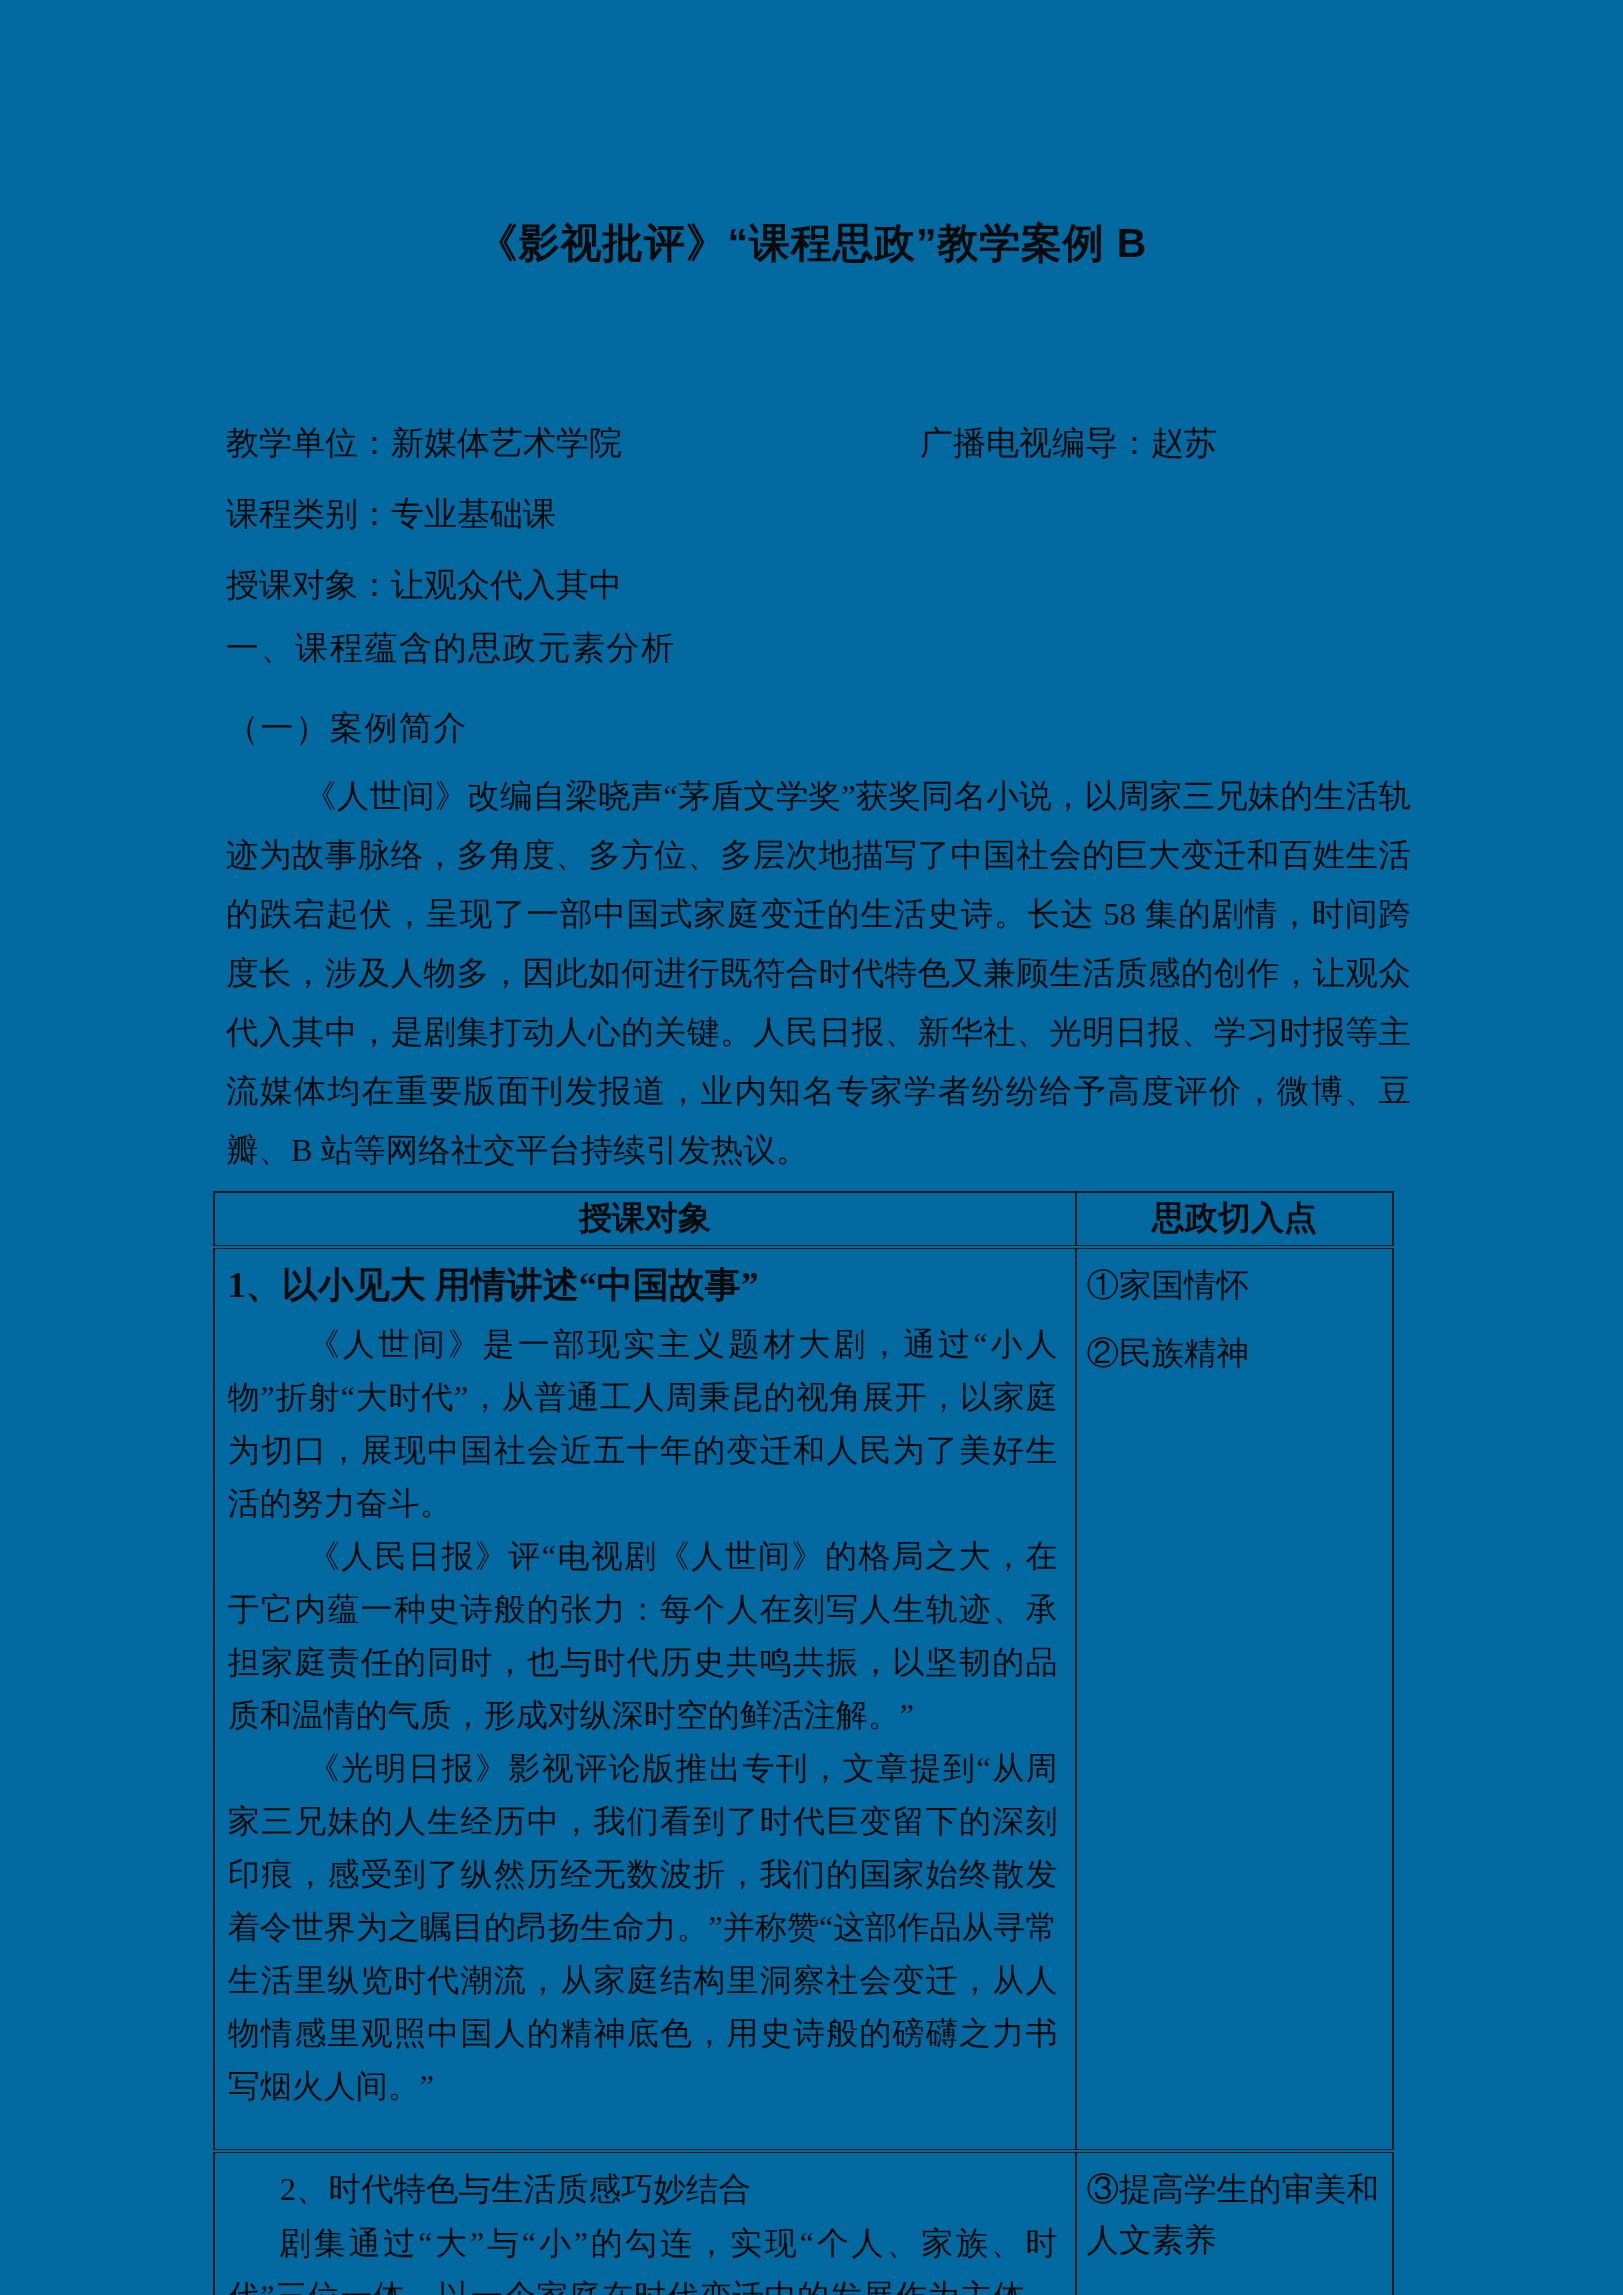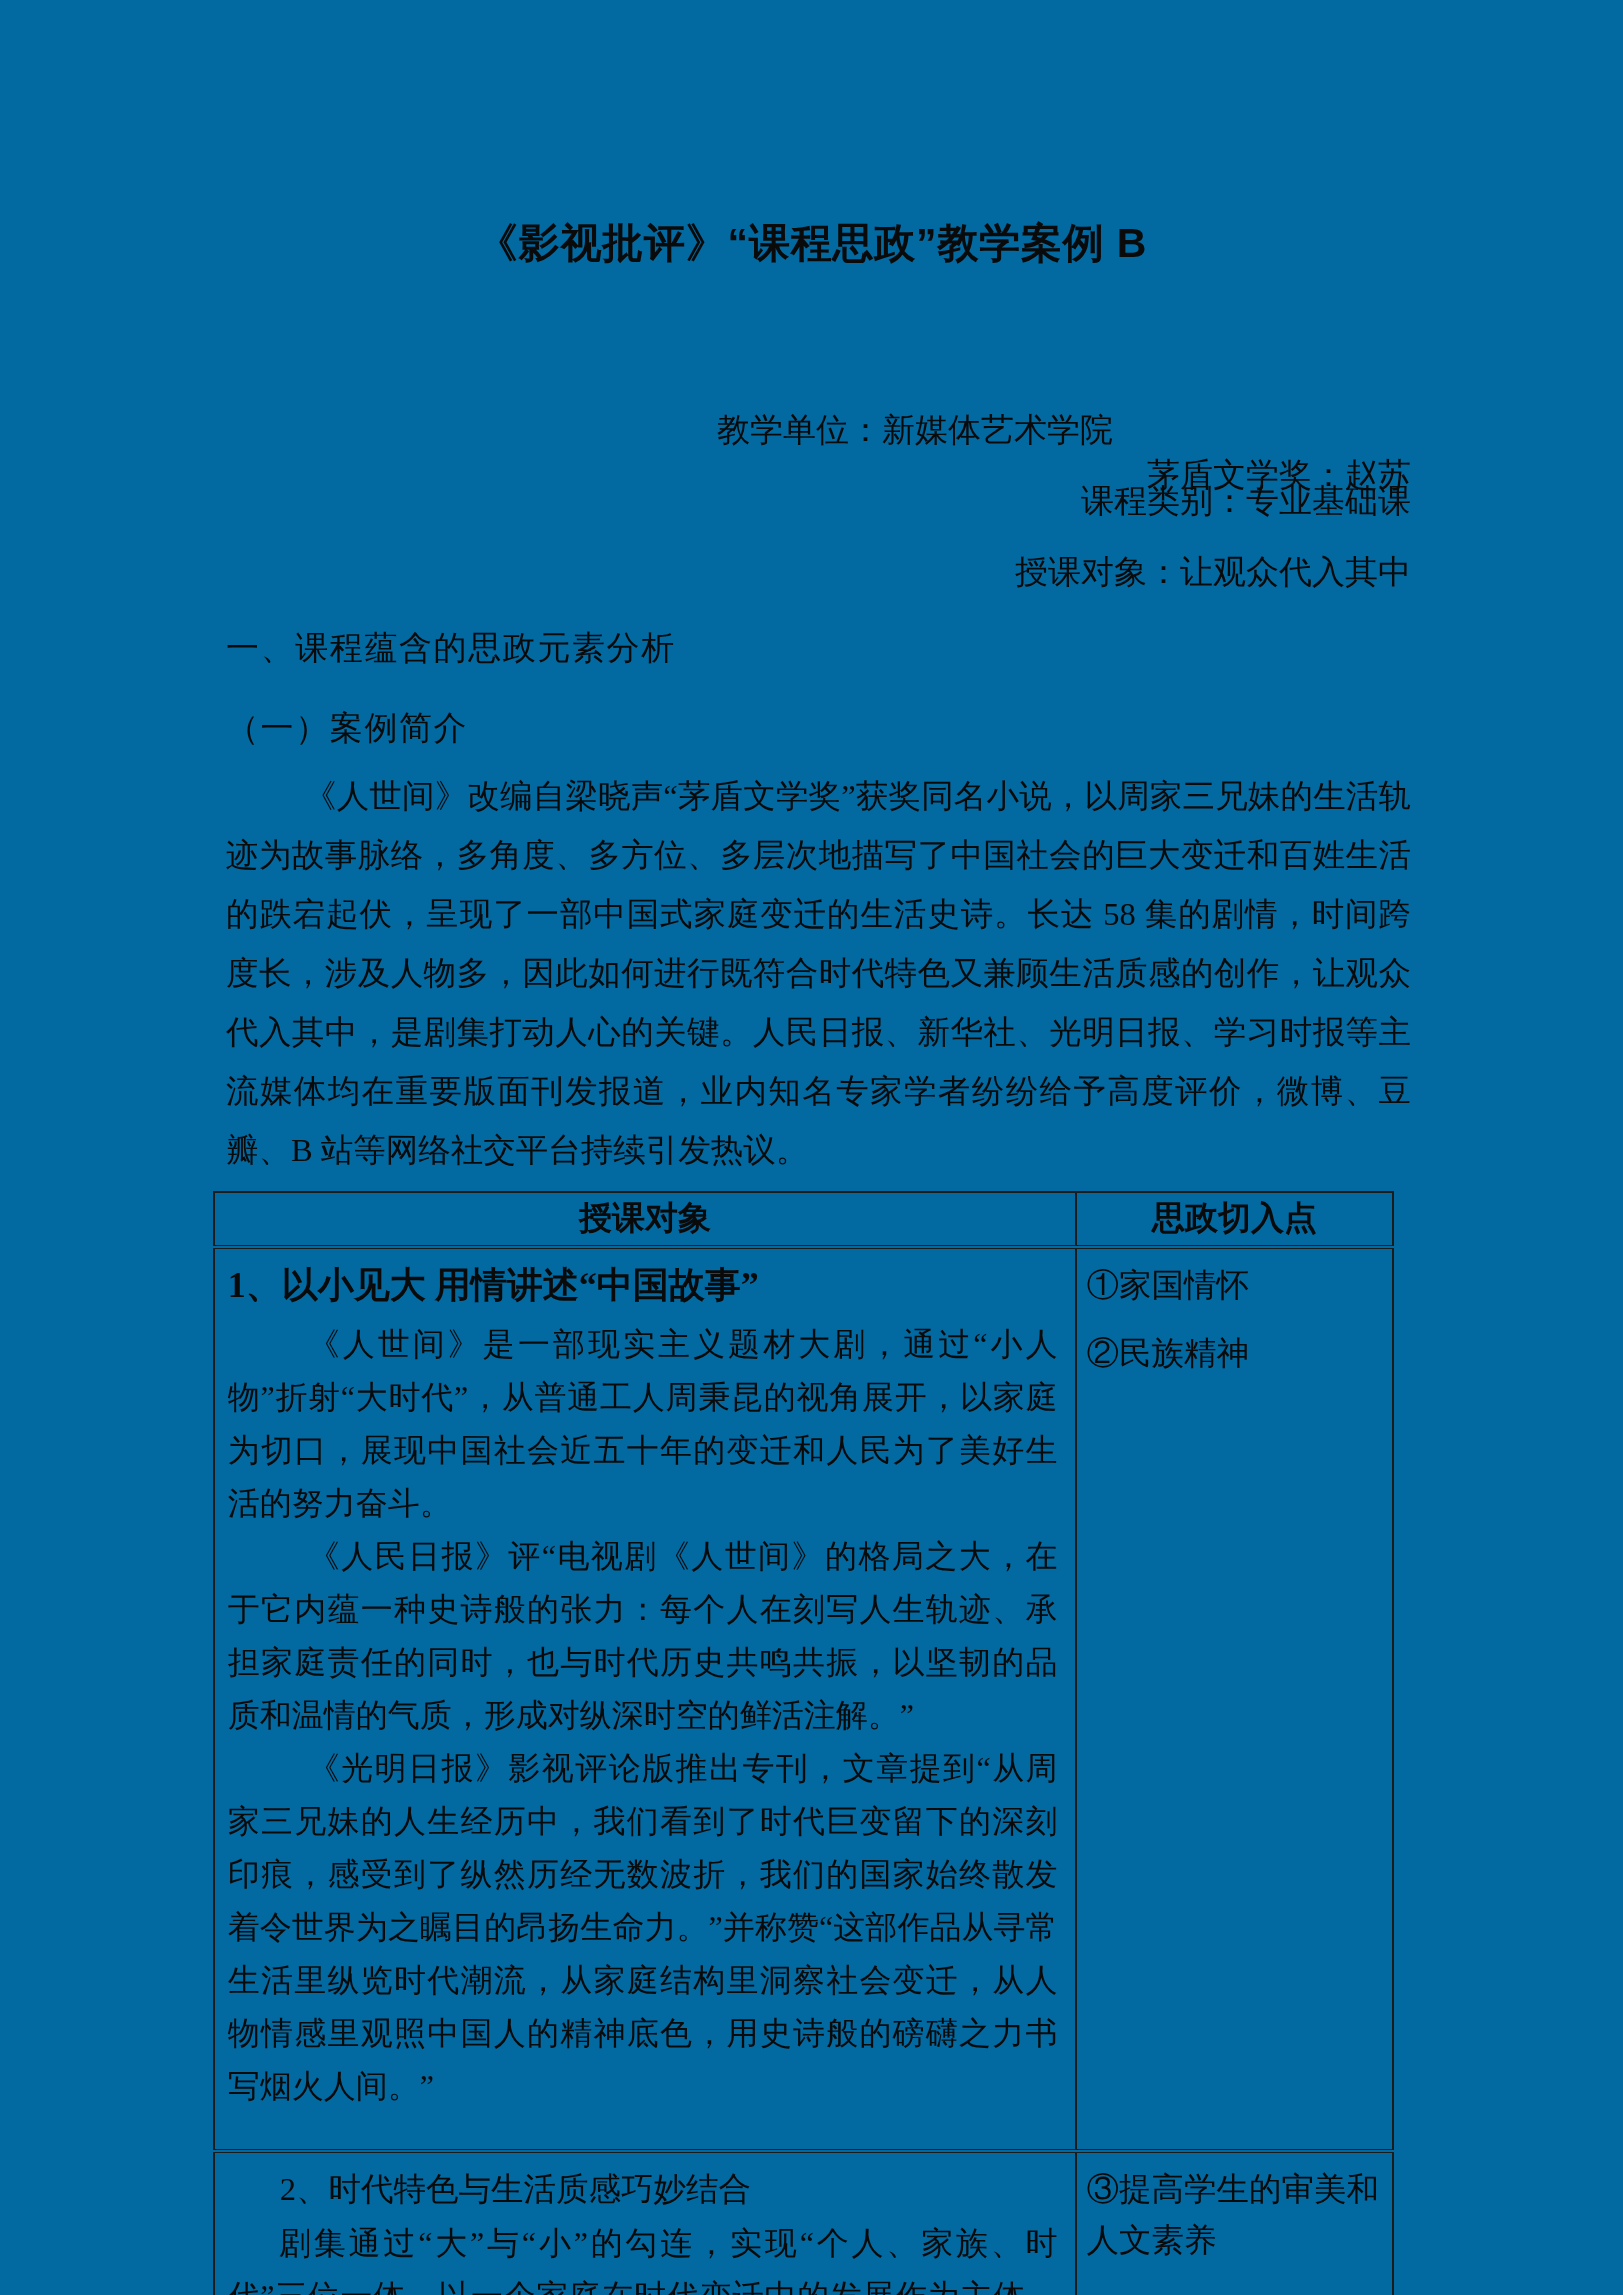--- a/index.html
+++ b/index.html
@@ -22,21 +22,21 @@
     font-weight: bold;
     font-size: 41px;
     line-height: 49px;
     letter-spacing: 0.8px;
   }
   .meta {
     margin: 140px 0 0 226px;
     width: 1185px;
     font-size: 33px;
   }
-  .meta-row { display: flex; height: 71px; align-items: flex-end; flex-direction: column; }
+  .meta-row { display: flex; height: 71px; align-items: center; }
   .meta-left  { width: 694px; }
   .meta-right { flex: 1; }
   .sec-heading {
     margin: 4.8px 0 0 226px;
     width: 1185px;
     font-size: 33px;
     font-weight: normal;
     letter-spacing: 1.6px;
   }
   .sub-heading {
@@ -104,21 +104,21 @@
 </head>
 <body>
 
 <div class="page">
 
   <h1 class="title">《影视批评》“课程思政”教学案例 B</h1>
 
   <div class="meta">
     <div class="meta-row">
       <div class="meta-left">教学单位：新媒体艺术学院</div>
-      <div class="meta-right">茅盾文学奖：赵苏</div>
+      <div class="meta-right">广播电视编导：赵苏</div>
     </div>
     <div class="meta-row">
       <div class="meta-right">课程类别：专业基础课</div>
     </div>
     <div class="meta-row">
       <div class="meta-right">授课对象：让观众代入其中</div>
     </div>
   </div>
 
   <div class="sec-heading">一、课程蕴含的思政元素分析</div>

